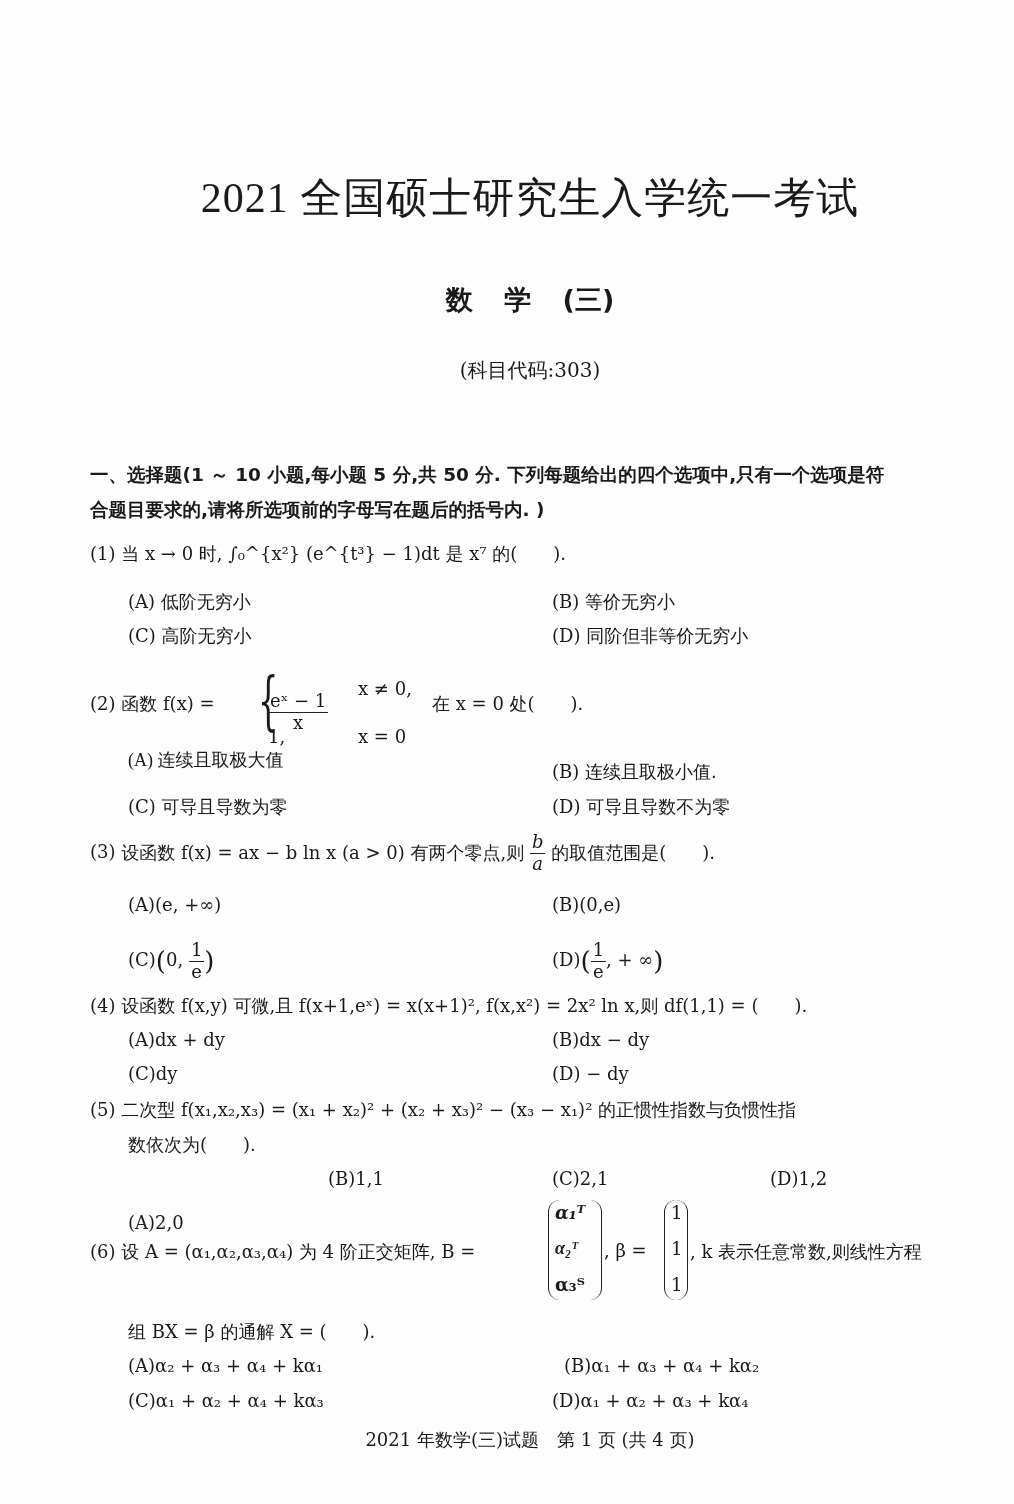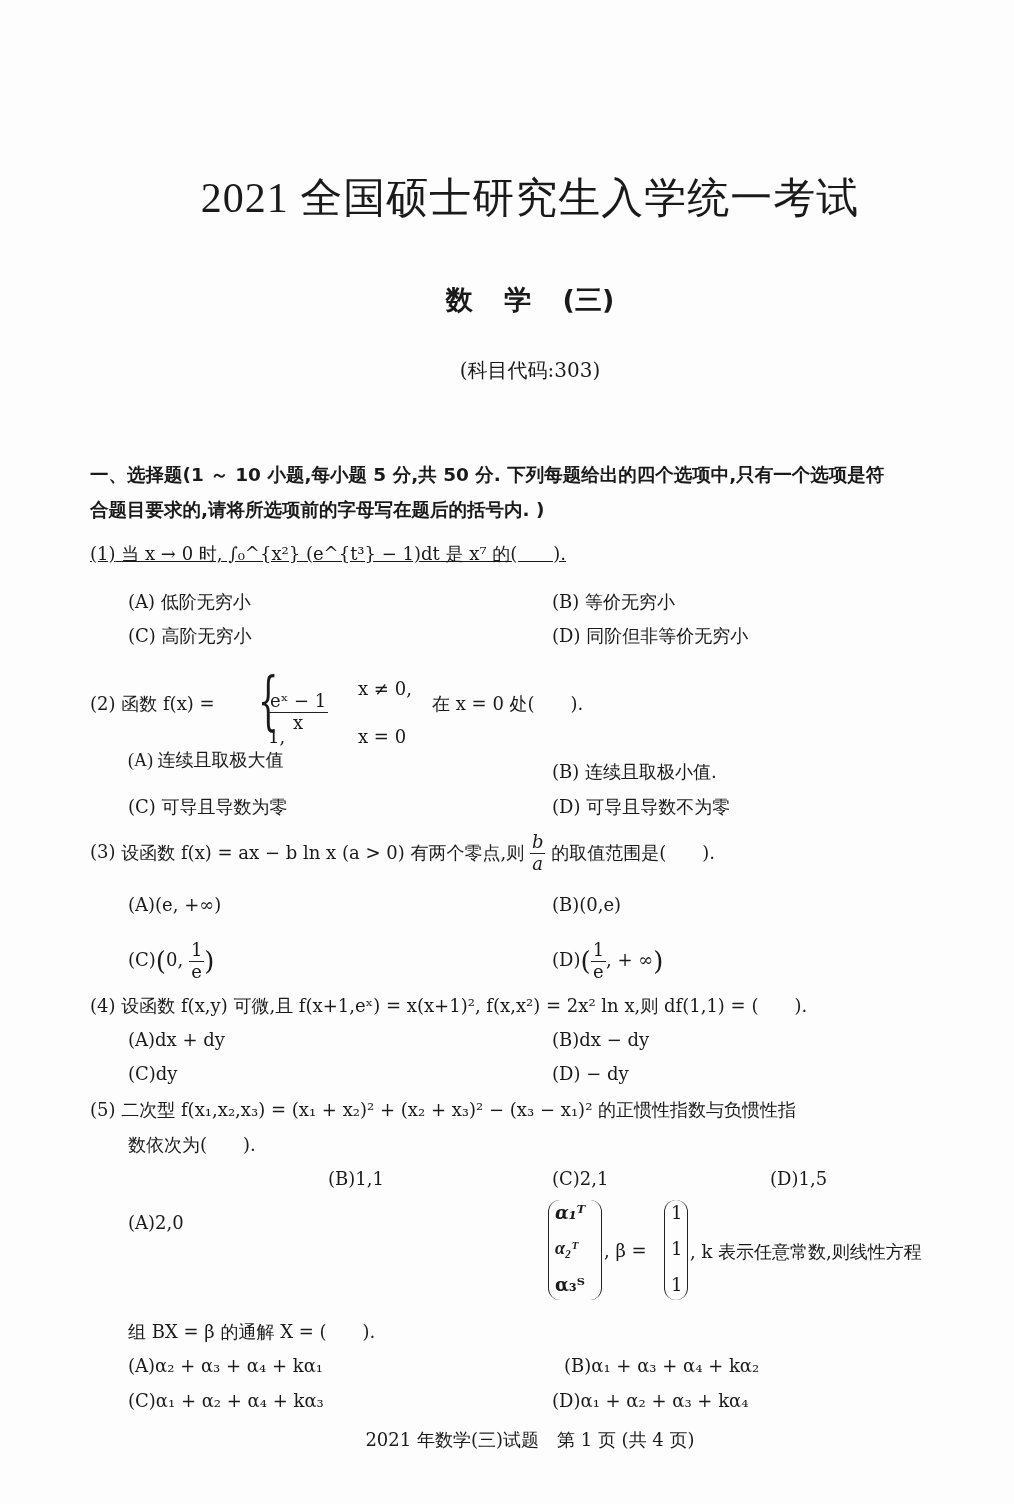--- a/index.html
+++ b/index.html
@@ -20,21 +20,21 @@
 </head>
 <body>
 
 <div class="abs title">2021 全国硕士研究生入学统一考试</div>
 <div class="abs subject">数 学 (三)</div>
 <div class="abs code">(科目代码:303)</div>
 
 <div class="abs sec" style="top:462px;">一、选择题(1 ～ 10 小题,每小题 5 分,共 50 分. 下列每题给出的四个选项中,只有一个选项是符</div>
 <div class="abs sec" style="top:497px;">合题目要求的,请将所选项前的字母写在题后的括号内. )</div>
 
-<div class="abs q" style="top:542px;text-decoration:underline;">
+<div class="abs q" style="top:542px;">
   <span>(1)</span>
   <span>当 x → 0 时, ∫₀^{x²} (e^{t³} − 1)dt 是 x⁷ 的(　　).</span>
 </div>
 <div class="abs opt" style="top:590px;left:128px;">(A) 低阶无穷小</div>
 <div class="abs opt" style="top:590px;left:552px;">(B) 等价无穷小</div>
 <div class="abs opt" style="top:624px;left:128px;">(C) 高阶无穷小</div>
 <div class="abs opt" style="top:624px;left:552px;">(D) 同阶但非等价无穷小</div>
 
 <div class="abs q" style="top:662px;height:80px;">
   <span style="position:absolute;top:30px;left:0;white-space:nowrap;">
@@ -85,23 +85,27 @@
 <div class="abs opt" style="top:1063px;left:552px;">(D) − dy</div>
 
 <div class="abs q" style="top:1098px;">
   <span>(5)</span>
   <span>二次型 f(x₁,x₂,x₃) = (x₁ + x₂)² + (x₂ + x₃)² − (x₃ − x₁)² 的正惯性指数与负惯性指</span>
 </div>
 <div class="abs q" style="top:1133px;left:128px;">数依次为(　　).</div>
 <div class="abs opt" style="top:1168px;left:128px;margin-top:44px;">(A)2,0</div>
 <div class="abs opt" style="top:1168px;left:328px;">(B)1,1</div>
 <div class="abs opt" style="top:1168px;left:552px;">(C)2,1</div>
-<div class="abs opt" style="top:1168px;left:770px;">(D)1,5</div>
+<div class="abs opt" style="top:1168px;left:770px;">(D)1,2</div>
 
 <div class="abs q" style="top:1200px;height:100px;width:890px;">
+  <span style="position:absolute;top:40px;left:0;white-space:nowrap;">
+    <span>(6)</span>
+    <span>设 A = (α₁,α₂,α₃,α₄) 为 4 阶正交矩阵, B =</span>
+  </span>
   <span style="position:absolute;left:458px;top:0;height:100px;width:52px;border-left:1.5px solid #222;border-right:1.5px solid #222;border-radius:12px;">
     <span style="position:absolute;left:6px;top:2px;font-weight:bold;font-style:italic;">α₁ᵀ</span>
     <span style="position:absolute;left:6px;top:38px;font-weight:bold;font-style:italic;font-family:Liberation Serif, serif;">α₂ᵀ</span>
     <span style="position:absolute;left:6px;top:74px;font-weight:bold;text-align:center;">α₃ᵀ</span>
   </span>
   <span style="position:absolute;left:514px;top:40px;white-space:nowrap;">, β =</span>
   <span style="position:absolute;left:574px;top:0;height:100px;width:22px;border-left:1.5px solid #222;border-right:1.5px solid #222;border-radius:12px;">
     <span style="position:absolute;left:6px;top:2px;">1</span>
     <span style="position:absolute;left:6px;top:38px;">1</span>
     <span style="position:absolute;left:6px;top:74px;">1</span>

